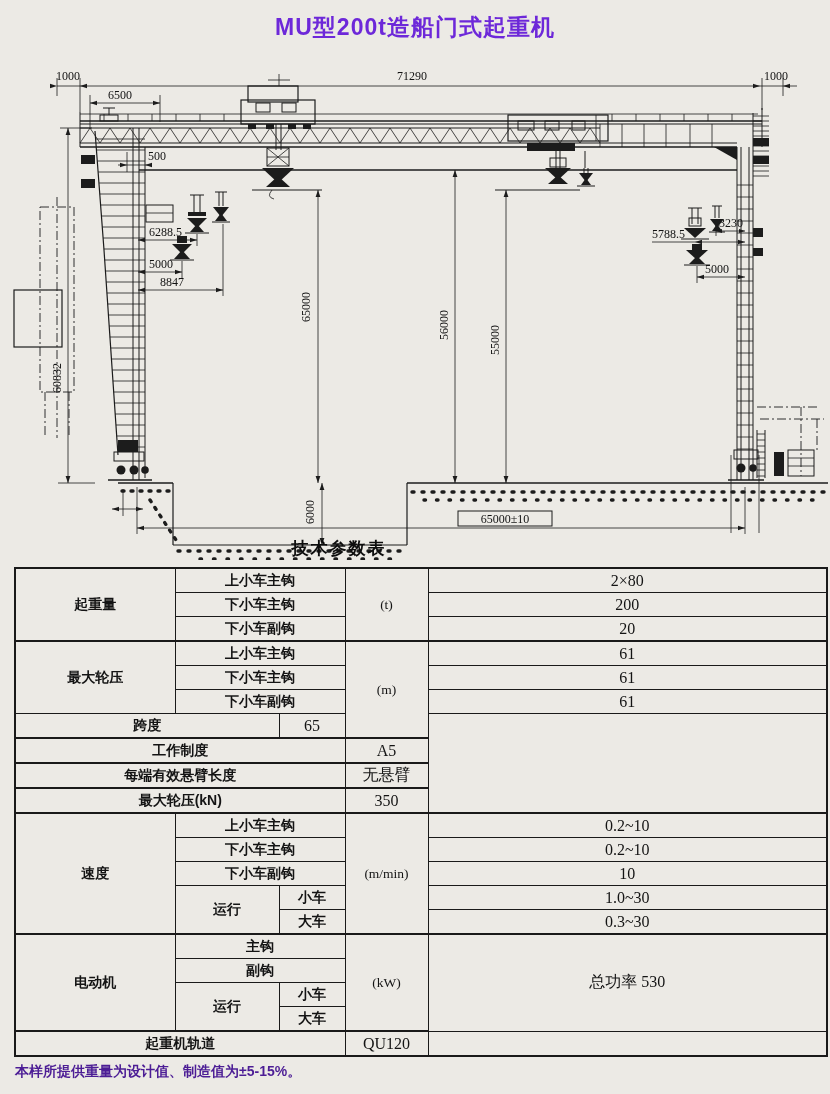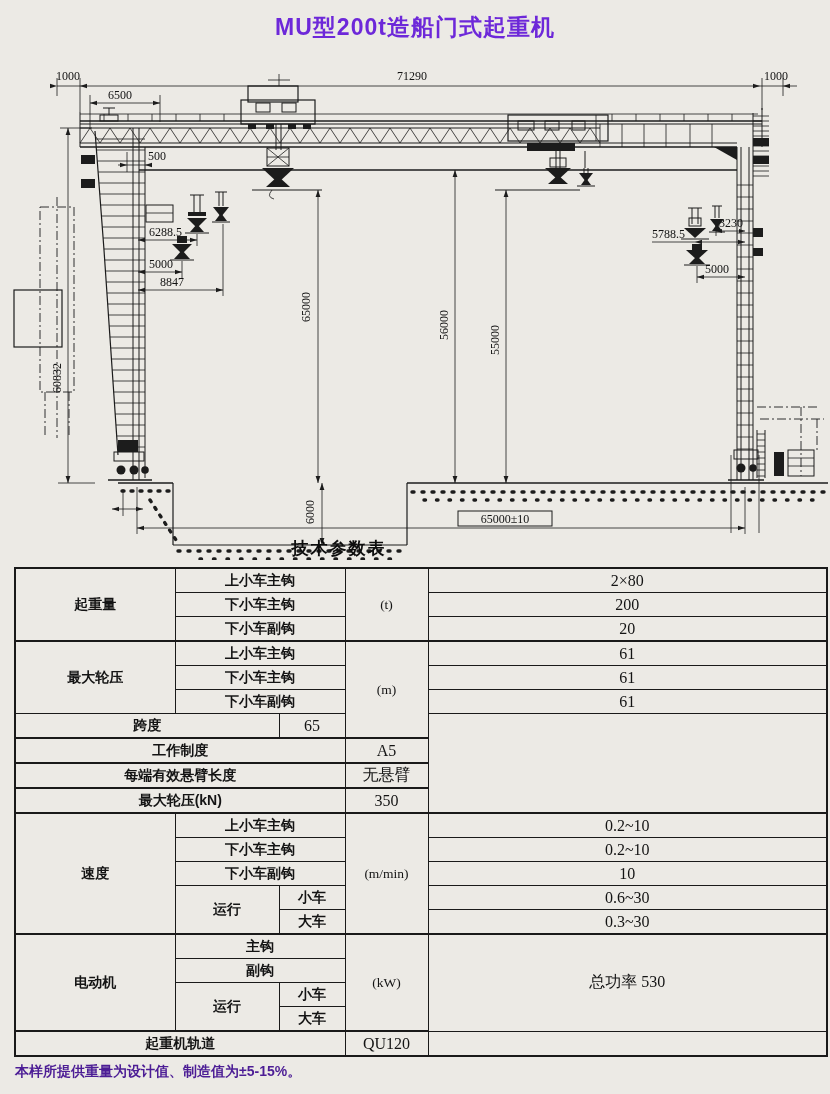--- a/index.html
+++ b/index.html
@@ -442,21 +442,21 @@
         <td class="lab" colspan="2">下小车主钩</td>
         <td class="val">0.2~10</td>
       </tr>
       <tr>
         <td class="lab" colspan="2">下小车副钩</td>
         <td class="val">10</td>
       </tr>
       <tr>
         <td class="lab" rowspan="2">运行</td>
         <td class="lab">小车</td>
-        <td class="val">0.6~30</td>
+        <td class="val">1.0~30</td>
       </tr>
       <tr>
         <td class="lab">大车</td>
         <td class="val">0.3~30</td>
       </tr>
 
       <tr class="sec">
         <td class="lab" rowspan="4">电动机</td>
         <td class="lab" colspan="2">主钩</td>
         <td class="unit" rowspan="4">(kW)</td>

